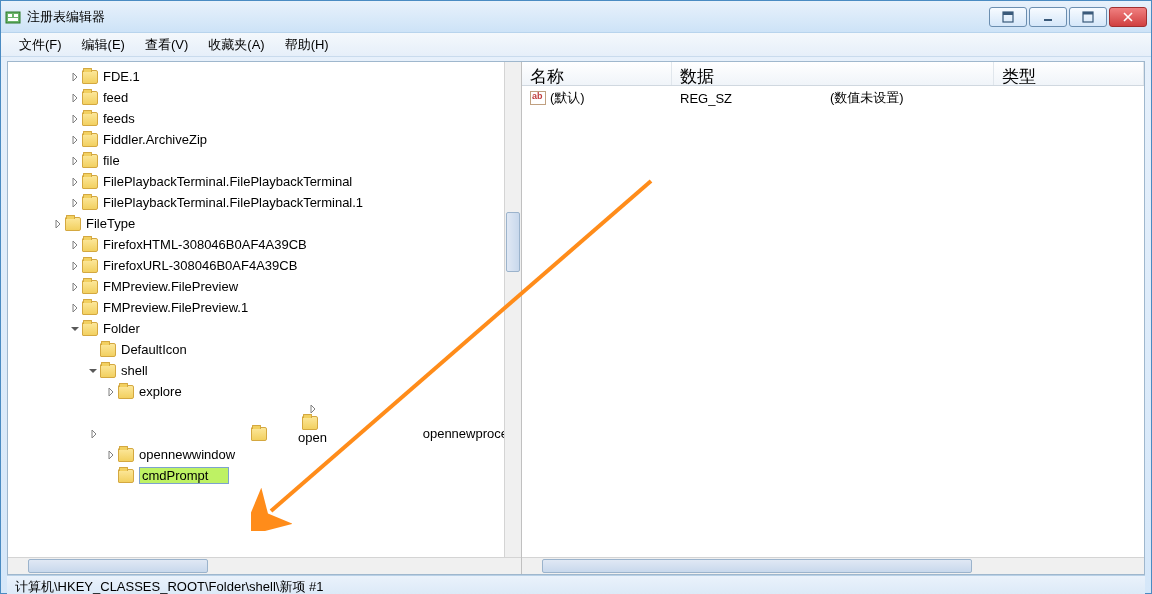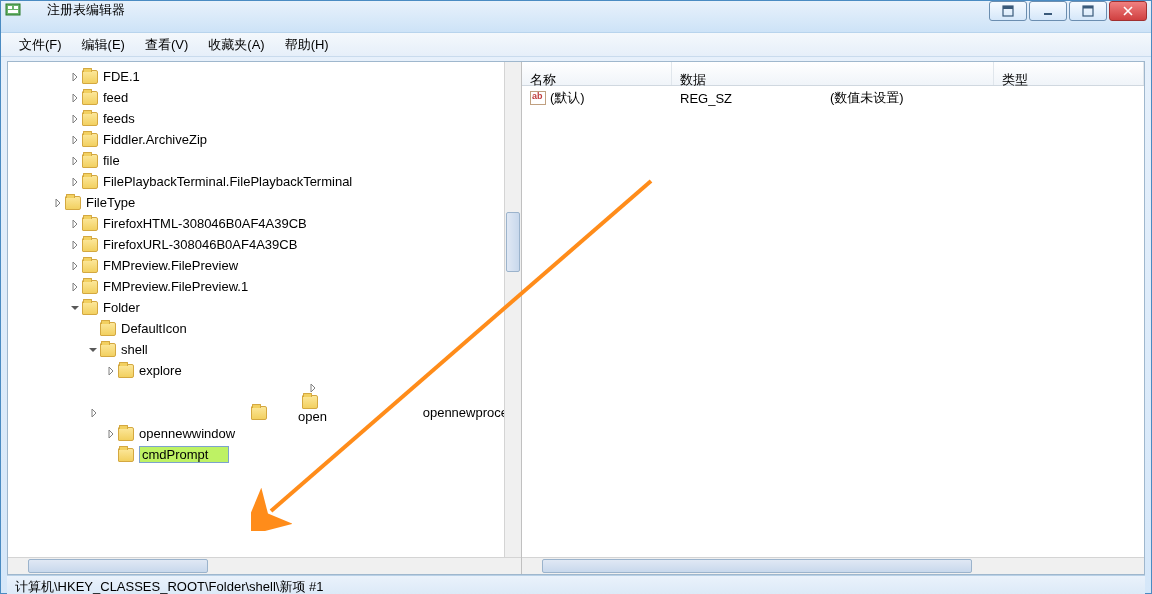--- a/index.html
+++ b/index.html
@@ -1,18 +1,18 @@
 <!DOCTYPE html>
 <html><head>
 <meta charset="utf-8">
 <style>
 * { box-sizing: border-box; margin: 0; padding: 0; }
 body { font-family: "Microsoft YaHei", "Segoe UI", Tahoma, sans-serif; font-size: 13px; background: #fff; overflow: hidden; }
 .window { width: 1152px; height: 594px; border: 1px solid #4a8bc2; background: linear-gradient(to bottom, #e8f1fb 0%, #d5e7f9 100%); position: relative; }
-.titlebar { height: 32px; background: linear-gradient(to bottom, #e8f1fb, #cde3f7); display: flex; padding: 0 4px; border-bottom: 1px solid #b8d4ed; gap: 20px; }
+.titlebar { height: 32px; background: linear-gradient(to bottom, #e8f1fb, #cde3f7); display: flex; align-items: center; padding: 0 4px; border-bottom: 1px solid #b8d4ed; }
 .titlebar-icon { width: 16px; height: 16px; margin-right: 6px; }
 .titlebar-text { flex: 1; font-size: 13px; color: #000; }
 .window-controls { display: flex; gap: 2px; }
 .win-btn { width: 38px; height: 20px; border: 1px solid #6b8eb0; border-radius: 3px; display: flex; align-items: center; justify-content: center; background: linear-gradient(to bottom, #f7fbff, #d5e7f9); cursor: pointer; }
 .win-btn.close { background: linear-gradient(to bottom, #f08080, #d04040); border-color: #a03030; }
 .win-btn svg { width: 12px; height: 12px; }
 .menubar { height: 24px; background: linear-gradient(to bottom, #f4f8fc, #e6eff9); display: flex; align-items: center; padding: 0 8px; border-bottom: 1px solid #c9dbed; }
 .menu-item { padding: 3px 10px; cursor: pointer; font-size: 13px; }
 .content { display: flex; height: calc(100% - 32px - 24px - 22px); background: #fff; margin: 4px 6px 0 6px; border: 1px solid #9fb7cd; }
 .tree-panel { width: 514px; border-right: 1px solid #c0c0c0; display: flex; flex-direction: column; position: relative; }
@@ -22,21 +22,21 @@
 .folder-icon { width: 16px; height: 14px; background: linear-gradient(to bottom, #fce79a 0%, #f2d060 100%); border: 1px solid #d4a840; border-radius: 1px 2px 2px 1px; margin-right: 5px; position: relative; flex-shrink: 0; }
 .folder-icon::before { content: ''; position: absolute; top: -3px; left: 0; width: 7px; height: 3px; background: #f2d060; border: 1px solid #d4a840; border-bottom: none; border-radius: 1px 1px 0 0; }
 .node-label { font-size: 13px; }
 .editing-input { border: 1px solid #7da2ce; padding: 0 2px; font-size: 13px; font-family: inherit; background: #bef264; width: 90px; }
 .vscroll-track { position: absolute; right: 0; top: 0; bottom: 17px; width: 17px; background: #f0f0f0; border-left: 1px solid #d4d4d4; }
 .vscroll-thumb { position: absolute; left: 1px; right: 1px; background: linear-gradient(to right, #e0e8f4, #c8d8ec); border: 1px solid #9bb3cc; border-radius: 2px; }
 .hscroll-track { height: 17px; background: #f0f0f0; border-top: 1px solid #d4d4d4; position: relative; }
 .hscroll-thumb { position: absolute; top: 1px; bottom: 1px; background: linear-gradient(to bottom, #e0e8f4, #c8d8ec); border: 1px solid #9bb3cc; border-radius: 2px; }
 .list-panel { flex: 1; display: flex; flex-direction: column; }
 .list-header { height: 24px; display: flex; background: linear-gradient(to bottom, #fff, #f0f4f9); border-bottom: 1px solid #d0d8e0; }
-.list-header-cell { padding: 9px 8px; border-right: 1px solid #e0e6ec; font-size: 13px; }
+.list-header-cell { padding: 3px 8px; border-right: 1px solid #e0e6ec; font-size: 17px; }
 .list-body { flex: 1; overflow: hidden; position: relative; padding: 2px 0; }
 .list-row { display: flex; height: 20px; align-items: center; cursor: pointer; }
 .list-cell { padding: 0 8px; display: flex; align-items: center; font-size: 13px; }
 .string-icon { width: 16px; height: 14px; background: #fff; border: 1px solid #c0a080; margin-right: 4px; position: relative; flex-shrink: 0; }
 .string-icon::after { content: 'ab'; position: absolute; top: -1px; left: 1px; font-size: 9px; color: #c04040; font-weight: bold; }
 .statusbar { height: 22px; background: linear-gradient(to bottom, #eaf2fb, #dae8f7); border-top: 1px solid #b8d0e6; display: flex; align-items: center; padding: 0 8px; font-size: 13px; margin: 0 6px 4px 6px; }
 .arrow-annotation { position: absolute; pointer-events: none; z-index: 100; }
 </style>
 </head>
 <body>
@@ -135,20 +135,29 @@
           </div>
           <div class="tree-node" style="padding-left: 60px;">
             <span class="expand-arrow">
               <svg width="10" height="10" viewBox="0 0 10 10">
                 <path d="M3 1 L7 5 L3 9 Z" fill="none" stroke="#808080"></path>
               </svg>
             </span>
             <span class="folder-icon"></span>
             <span class="node-label">FilePlaybackTerminal.FilePlaybackTerminal</span>
           </div>
+          <div class="tree-node" style="padding-left: 60px;">
+            <span class="expand-arrow">
+              <svg width="10" height="10" viewBox="0 0 10 10">
+                <path d="M3 1 L7 5 L3 9 Z" fill="none" stroke="#808080"></path>
+              </svg>
+            </span>
+            <span class="folder-icon"></span>
+            <span class="node-label">FilePlaybackTerminal.FilePlaybackTerminal.1</span>
+          </div>
           <div class="tree-node" style="padding-left: 43px;">
             <span class="expand-arrow">
               <svg width="10" height="10" viewBox="0 0 10 10">
                 <path d="M3 1 L7 5 L3 9 Z" fill="none" stroke="#808080"></path>
               </svg>
             </span>
             <span class="folder-icon"></span>
             <span class="node-label">FileType</span>
           </div>
           <div class="tree-node" style="padding-left: 60px;">

